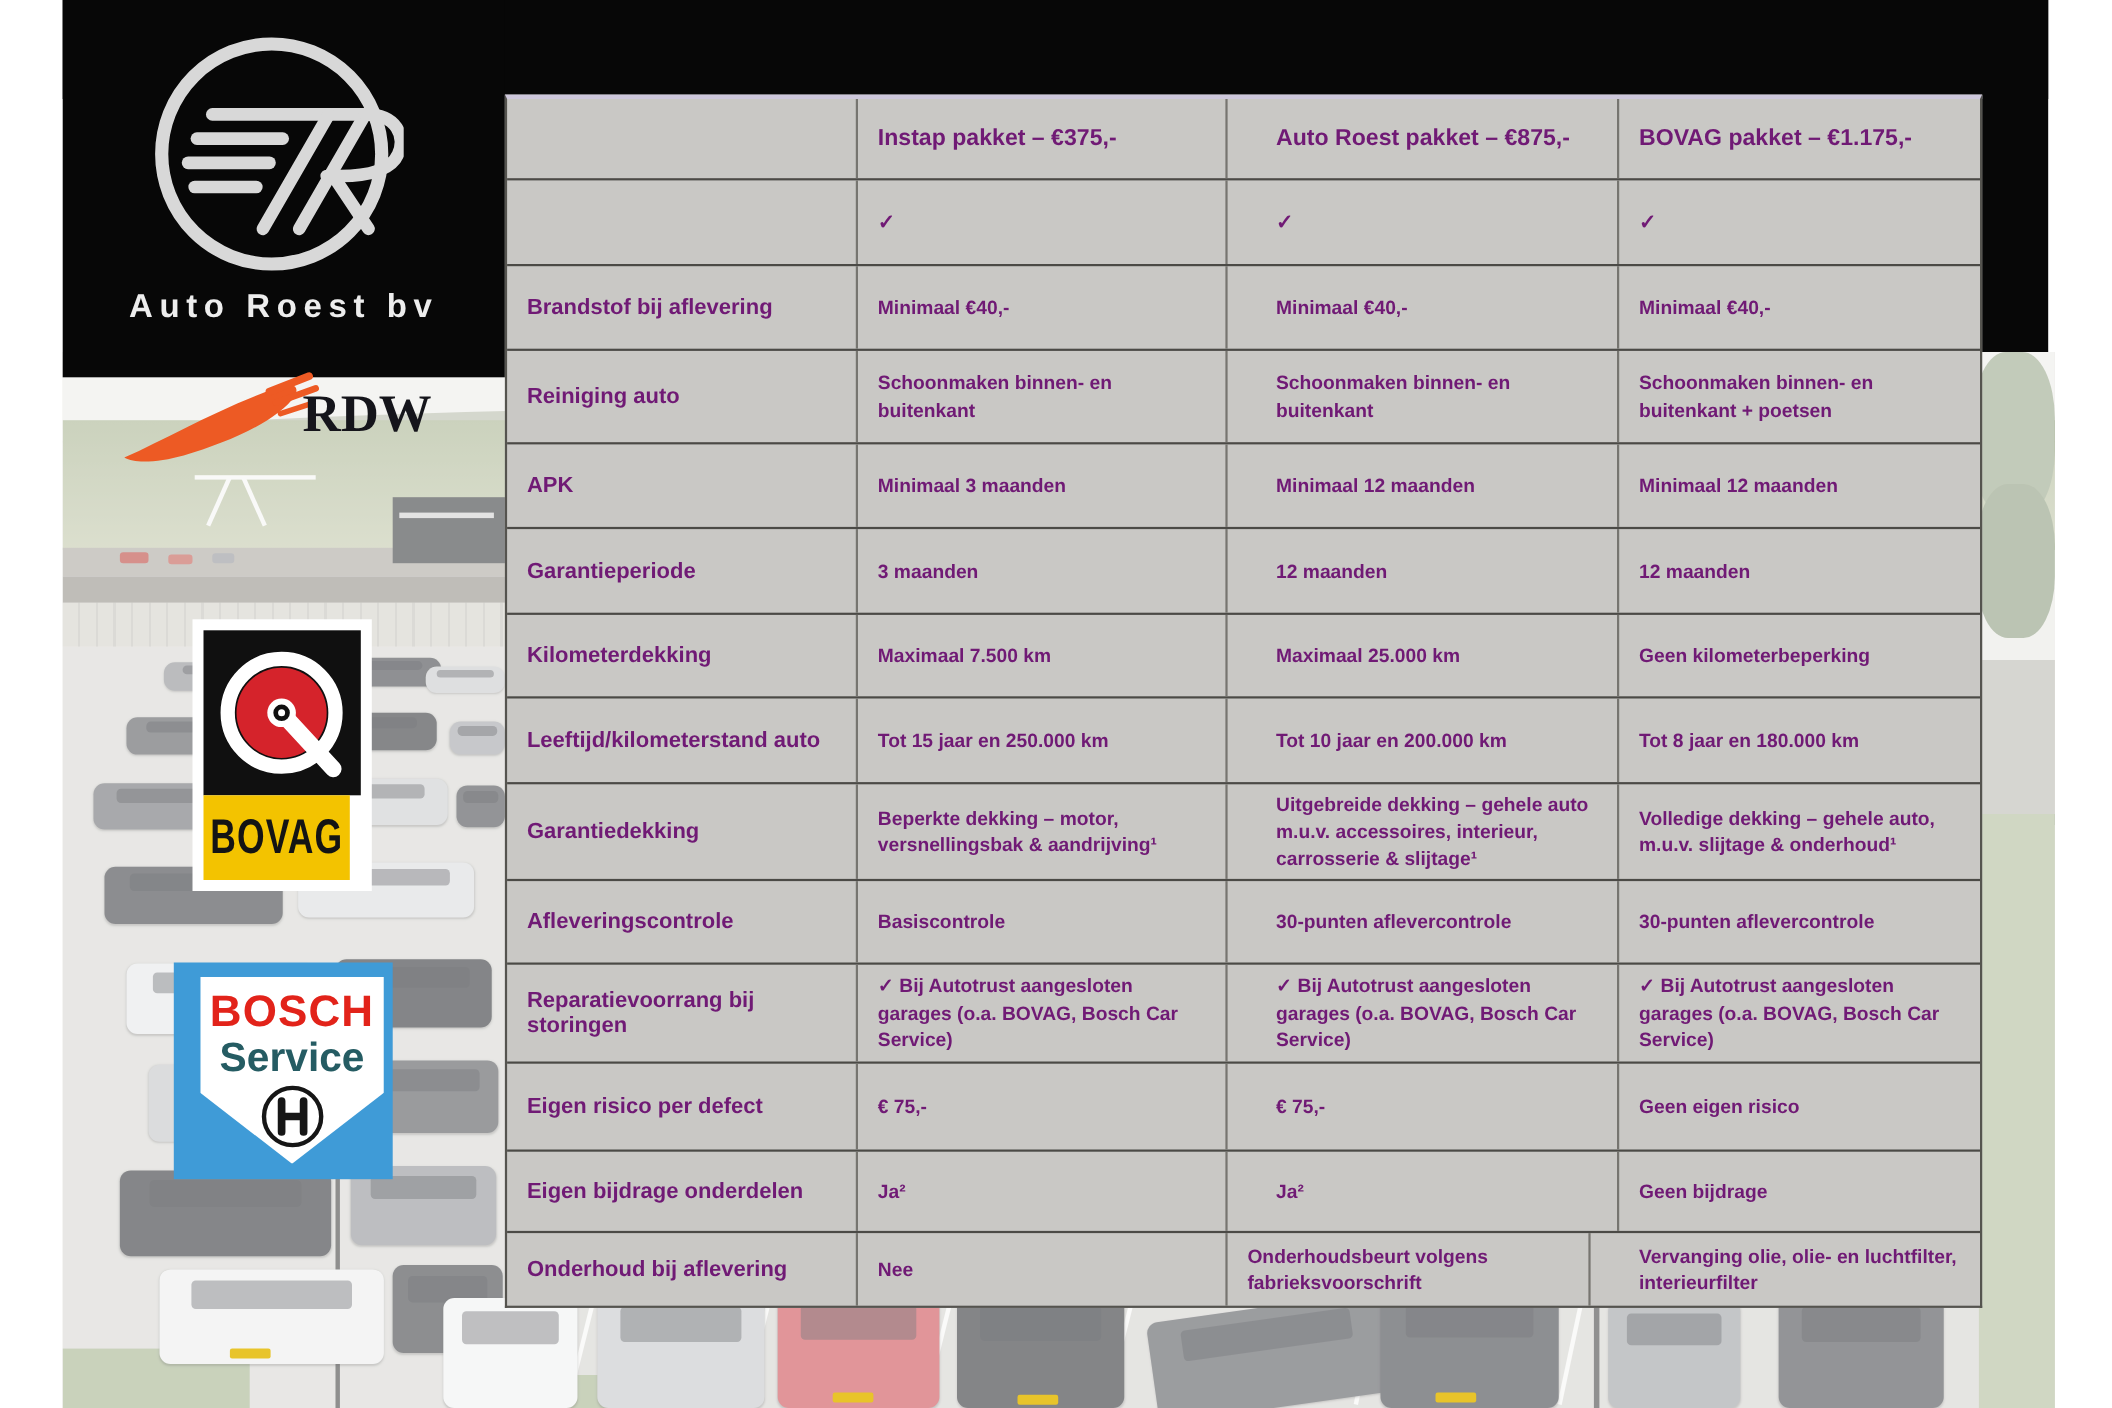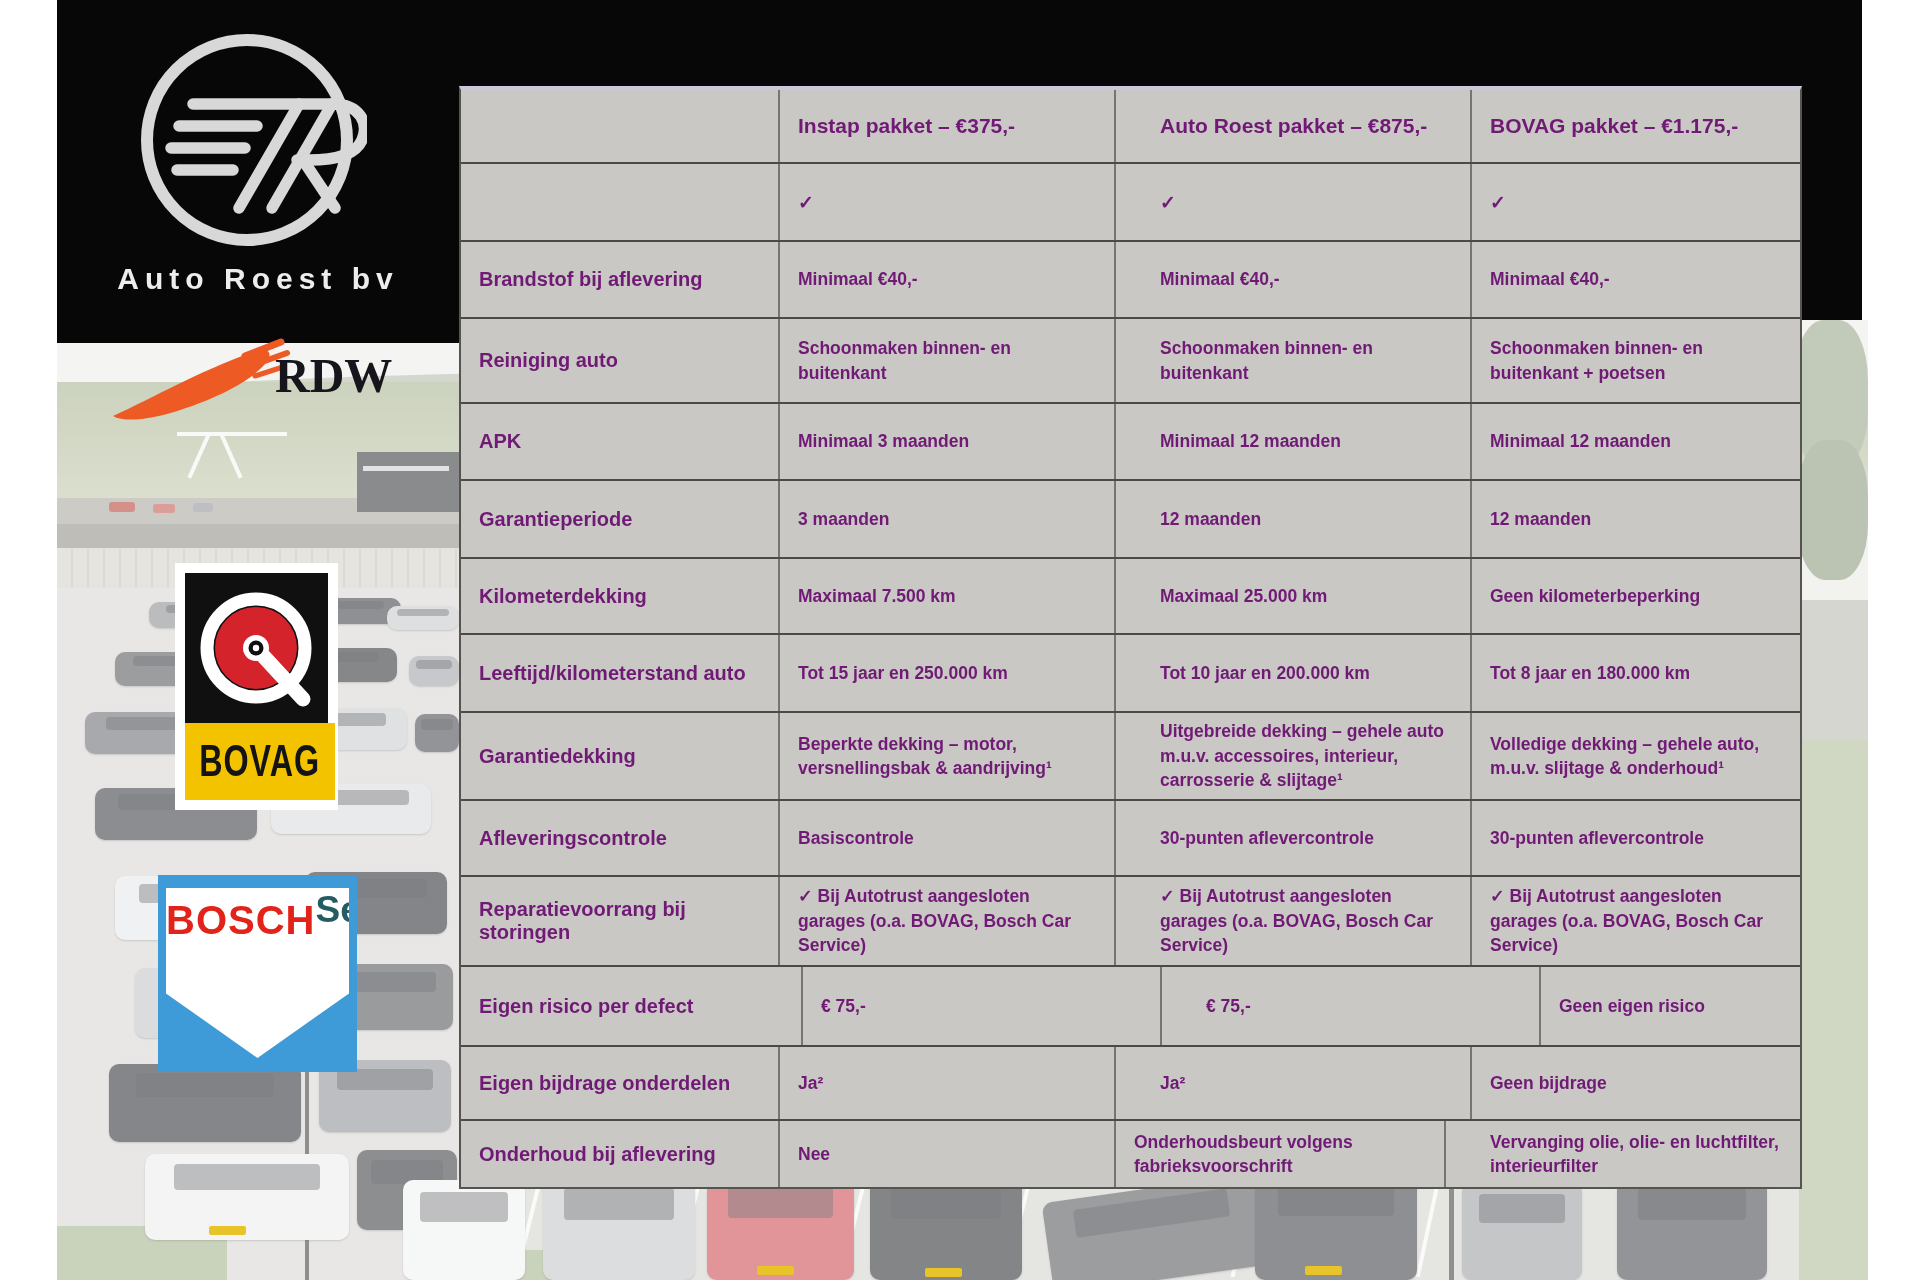--- a/index.html
+++ b/index.html
@@ -25,30 +25,30 @@
   .ar-logo{left:127px;top:22px;width:240px;height:240px;}
   .ar-name{left:57px;top:262px;width:402px;text-align:center;color:#ededed;
            font-size:30px;font-weight:700;letter-spacing:6px;white-space:nowrap;}
 
   
   .rdw{left:105px;top:336px;width:330px;height:92px;}
 
   
   .bovag{left:175px;top:563px;width:163px;height:247px;background:#ffffff;}
   .bovag-black{position:absolute;left:10px;top:10px;width:143px;height:150px;background:#101010;}
-  .bovag-yellow{position:absolute;left:10px;top:160px;width:150px;height:77px;background:#f3c300;
+  .bovag-yellow{position:absolute;left:10px;top:160px;width:133px;height:77px;background:#f3c300;
                 display:flex;align-items:center;justify-content:center;}
   .bovag-word{font-size:34px;font-weight:700;color:#141414;letter-spacing:1px;
               transform:scale(.95,1.3);}
 
   
   .bosch{left:158px;top:875px;width:199px;height:197px;background:#3f9bd7;}
-  .bosch-shield{position:absolute;left:8px;right:8px;top:13px;height:170px;background:#ffffff;
+  .bosch-shield{position:absolute;left:24px;right:8px;top:13px;height:170px;background:#ffffff;
                 clip-path:polygon(0 0,100% 0,100% 62%,50% 100%,0 62%);
-                display:flex;align-items:flex-start;}
+                display:flex;flex-direction:column;align-items:center;}
   .bosch-w1{margin-top:12px;font-size:40px;font-weight:700;letter-spacing:1px;color:#e2231a;line-height:1;}
   .bosch-w2{margin-top:3px;font-size:37px;font-weight:700;color:#255c63;line-height:1;}
 
   
   .pkg-table{position:absolute;left:459px;top:86px;width:1343px;box-sizing:border-box;
              background:#c9c8c5;border:2px solid #55544f;border-top:4px solid #cdc7db;}
   .trow{display:flex;}
   .trow + .trow{border-top:2px solid #4b4a46;}
   .cell{flex:none;display:flex;align-items:center;box-sizing:border-box;
         padding:4px 14px 4px 18px;color:#701a75;font-weight:700;}
@@ -302,21 +302,21 @@
         <div class="cell c1 val">Basiscontrole</div>
         <div class="cell c2 val">30-punten aflevercontrole</div>
         <div class="cell c3 val">30-punten aflevercontrole</div>
       </div>
       <div class="trow" style="height: 88px;">
         <div class="cell c0 lbl">Reparatievoorrang bij storingen</div>
         <div class="cell c1 val">✓ Bij Autotrust aangesloten garages (o.a. BOVAG, Bosch Car Service)</div>
         <div class="cell c2 val">✓ Bij Autotrust aangesloten garages (o.a. BOVAG, Bosch Car Service)</div>
         <div class="cell c3 val">✓ Bij Autotrust aangesloten garages (o.a. BOVAG, Bosch Car Service)</div>
       </div>
-      <div class="trow" style="height: 78px; gap: 23px;">
+      <div class="trow" style="height: 78px;">
         <div class="cell c0 lbl">Eigen risico per defect</div>
         <div class="cell c1 val">€ 75,-</div>
         <div class="cell c2 val">€ 75,-</div>
         <div class="cell c3 val">Geen eigen risico</div>
       </div>
       <div class="trow" style="height: 72px;">
         <div class="cell c0 lbl">Eigen bijdrage onderdelen</div>
         <div class="cell c1 val">Ja²</div>
         <div class="cell c2 val">Ja²</div>
         <div class="cell c3 val">Geen bijdrage</div>

